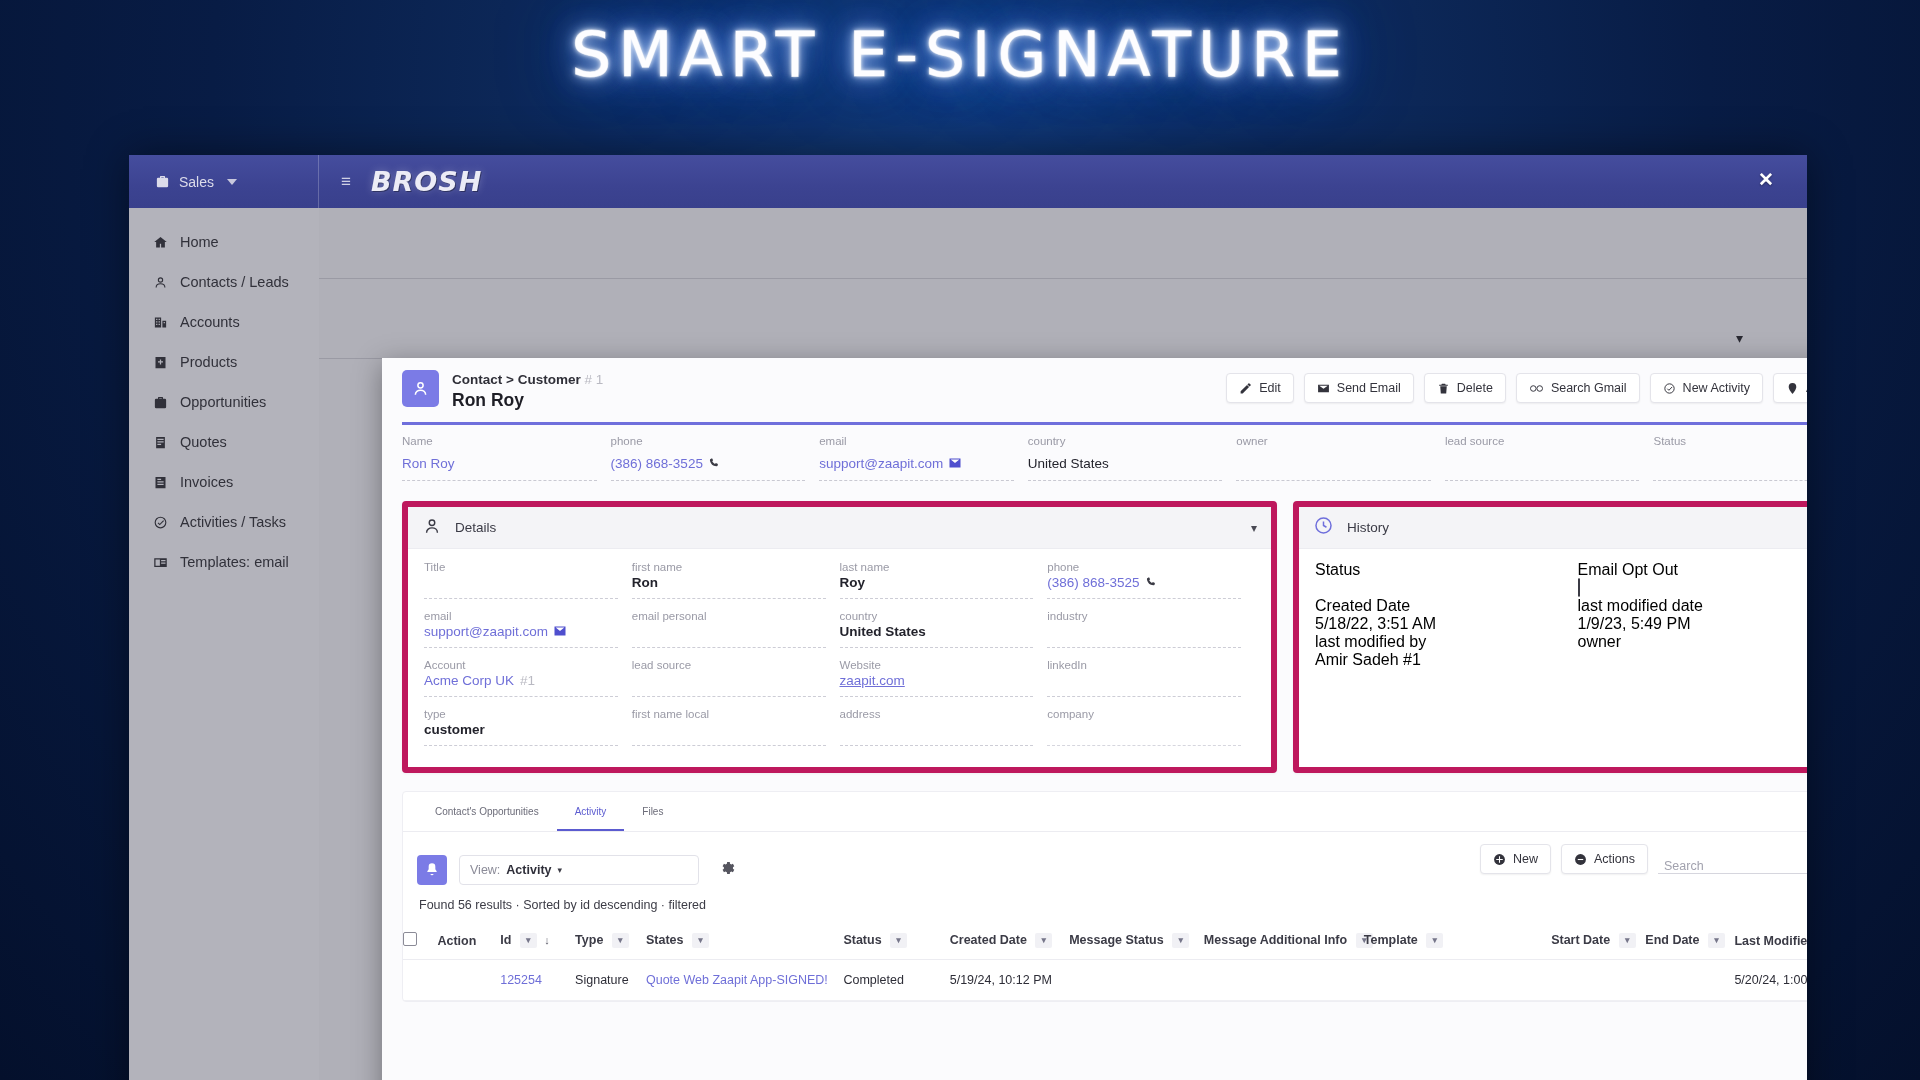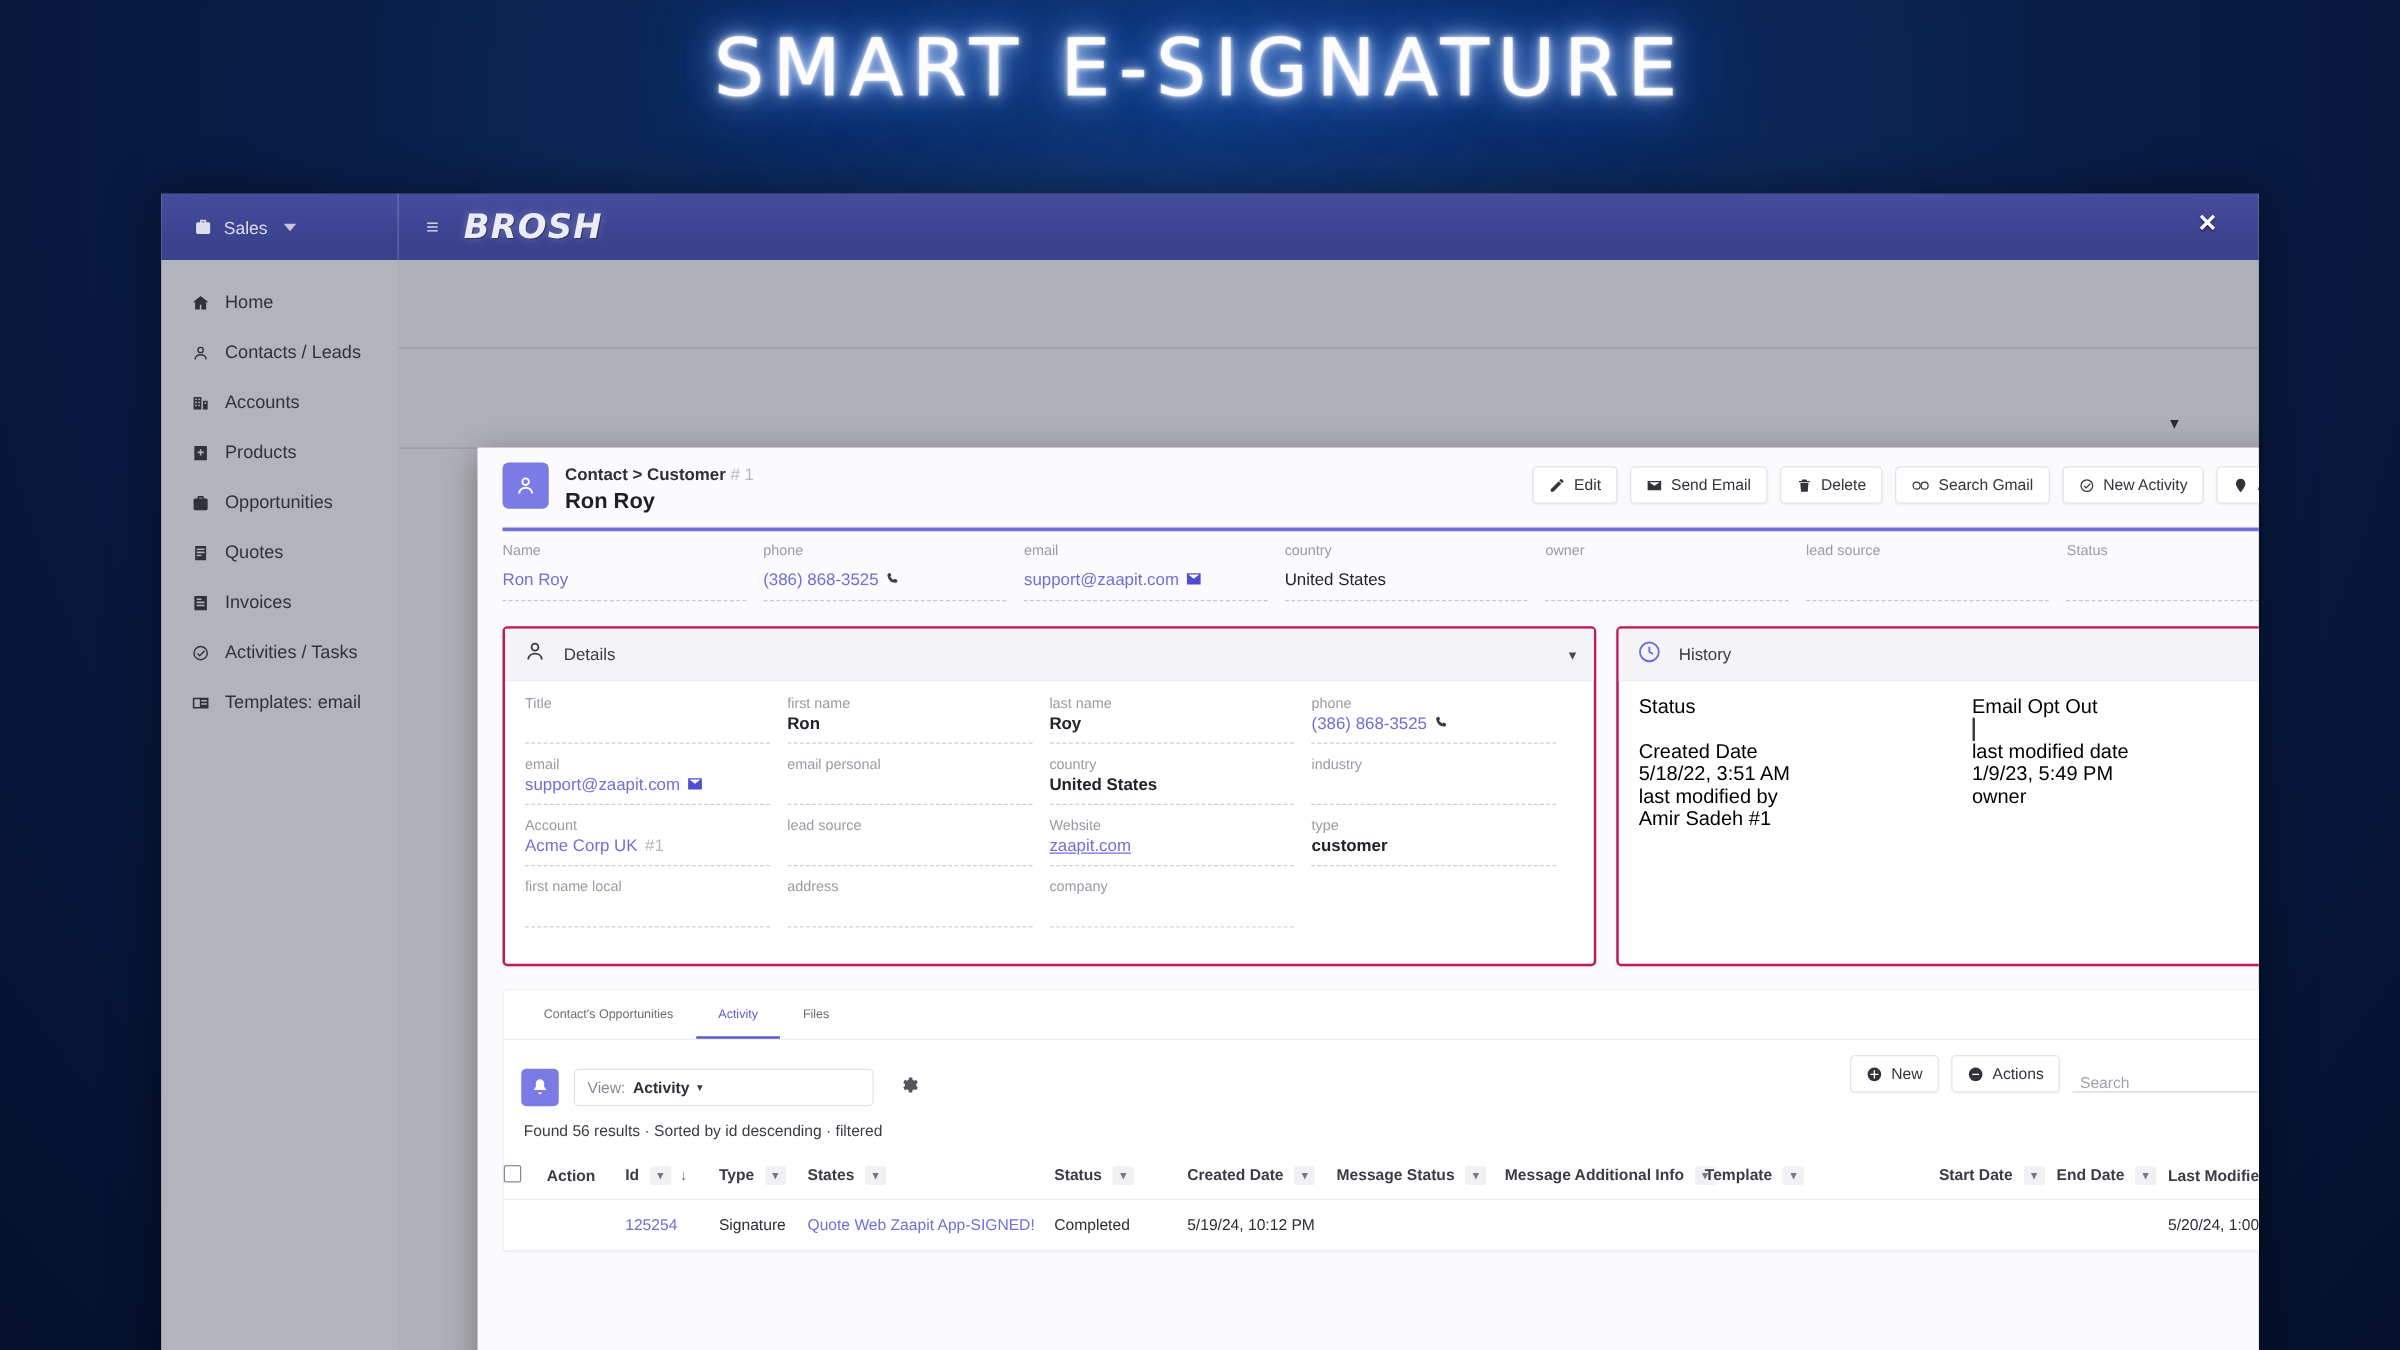--- a/index.html
+++ b/index.html
@@ -114,21 +114,21 @@
   
   .summary { display:flex; padding:10px 20px 6px 20px; }
   .sfield { flex:1 1 0; padding-right:14px; }
   .sfield .lbl { font-size:11.5px; color:#9a9aa6; margin-bottom:8px; }
   .sfield .val { font-size:13.5px; color:#23232c; min-height:17px; display:flex; align-items:center; gap:6px;}
   .sfield .val.link { color:#6f6fd8; }
   .sfield .dash { border-bottom:1px dashed #c9c9d2; margin-top:8px; }
 
   
   .panels { display:flex; gap:16px; padding:14px 20px 0 20px; }
-  .panel { background:#ffffff; border:2px solid #be185d; border-radius:4px; box-shadow:0 1px 3px rgba(0,0,0,0.05); }
+  .panel { background:#ffffff; border:6px solid #be185d; border-radius:4px; box-shadow:0 1px 3px rgba(0,0,0,0.05); }
   .panel.details { flex:0 0 875px; height:272px; }
   .panel.history { flex:1 1 auto; height:272px; }
   .panel-head {
     height:42px; background:#f4f4f7; display:flex; align-items:center; gap:13px;
     padding:0 14px; border-bottom:1px solid #ececf1; position:relative;
   }
   .panel-head .ptitle { font-size:13.5px; color:#3a3a45; }
   .panel-head .pchev { position:absolute; right:14px; color:#4a4a55; font-size:12px; }
   .panel-body { padding:12px 16px 0 16px; }
   .grid3 { display:flex; flex-wrap:wrap; }
@@ -491,20 +491,25 @@
                 <div class="dash"></div>
               </div>
               <div class="gcell">
                 <div class="lbl">lead source</div>
                 <div class="val"></div>
                 <div class="dash"></div>
               </div>
               <div class="gcell">
                 <div class="lbl">Website</div>
                 <div class="val link ul">zaapit.com</div>
+                <div class="dash"></div>
+              </div>
+              <div class="gcell">
+                <div class="lbl">linkedIn</div>
+                <div class="val"></div>
                 <div class="dash"></div>
               </div>
 
               <div class="gcell">
                 <div class="lbl">type</div>
                 <div class="val">customer</div>
                 <div class="dash"></div>
               </div>
               <div class="gcell">
                 <div class="lbl">first name local</div>

